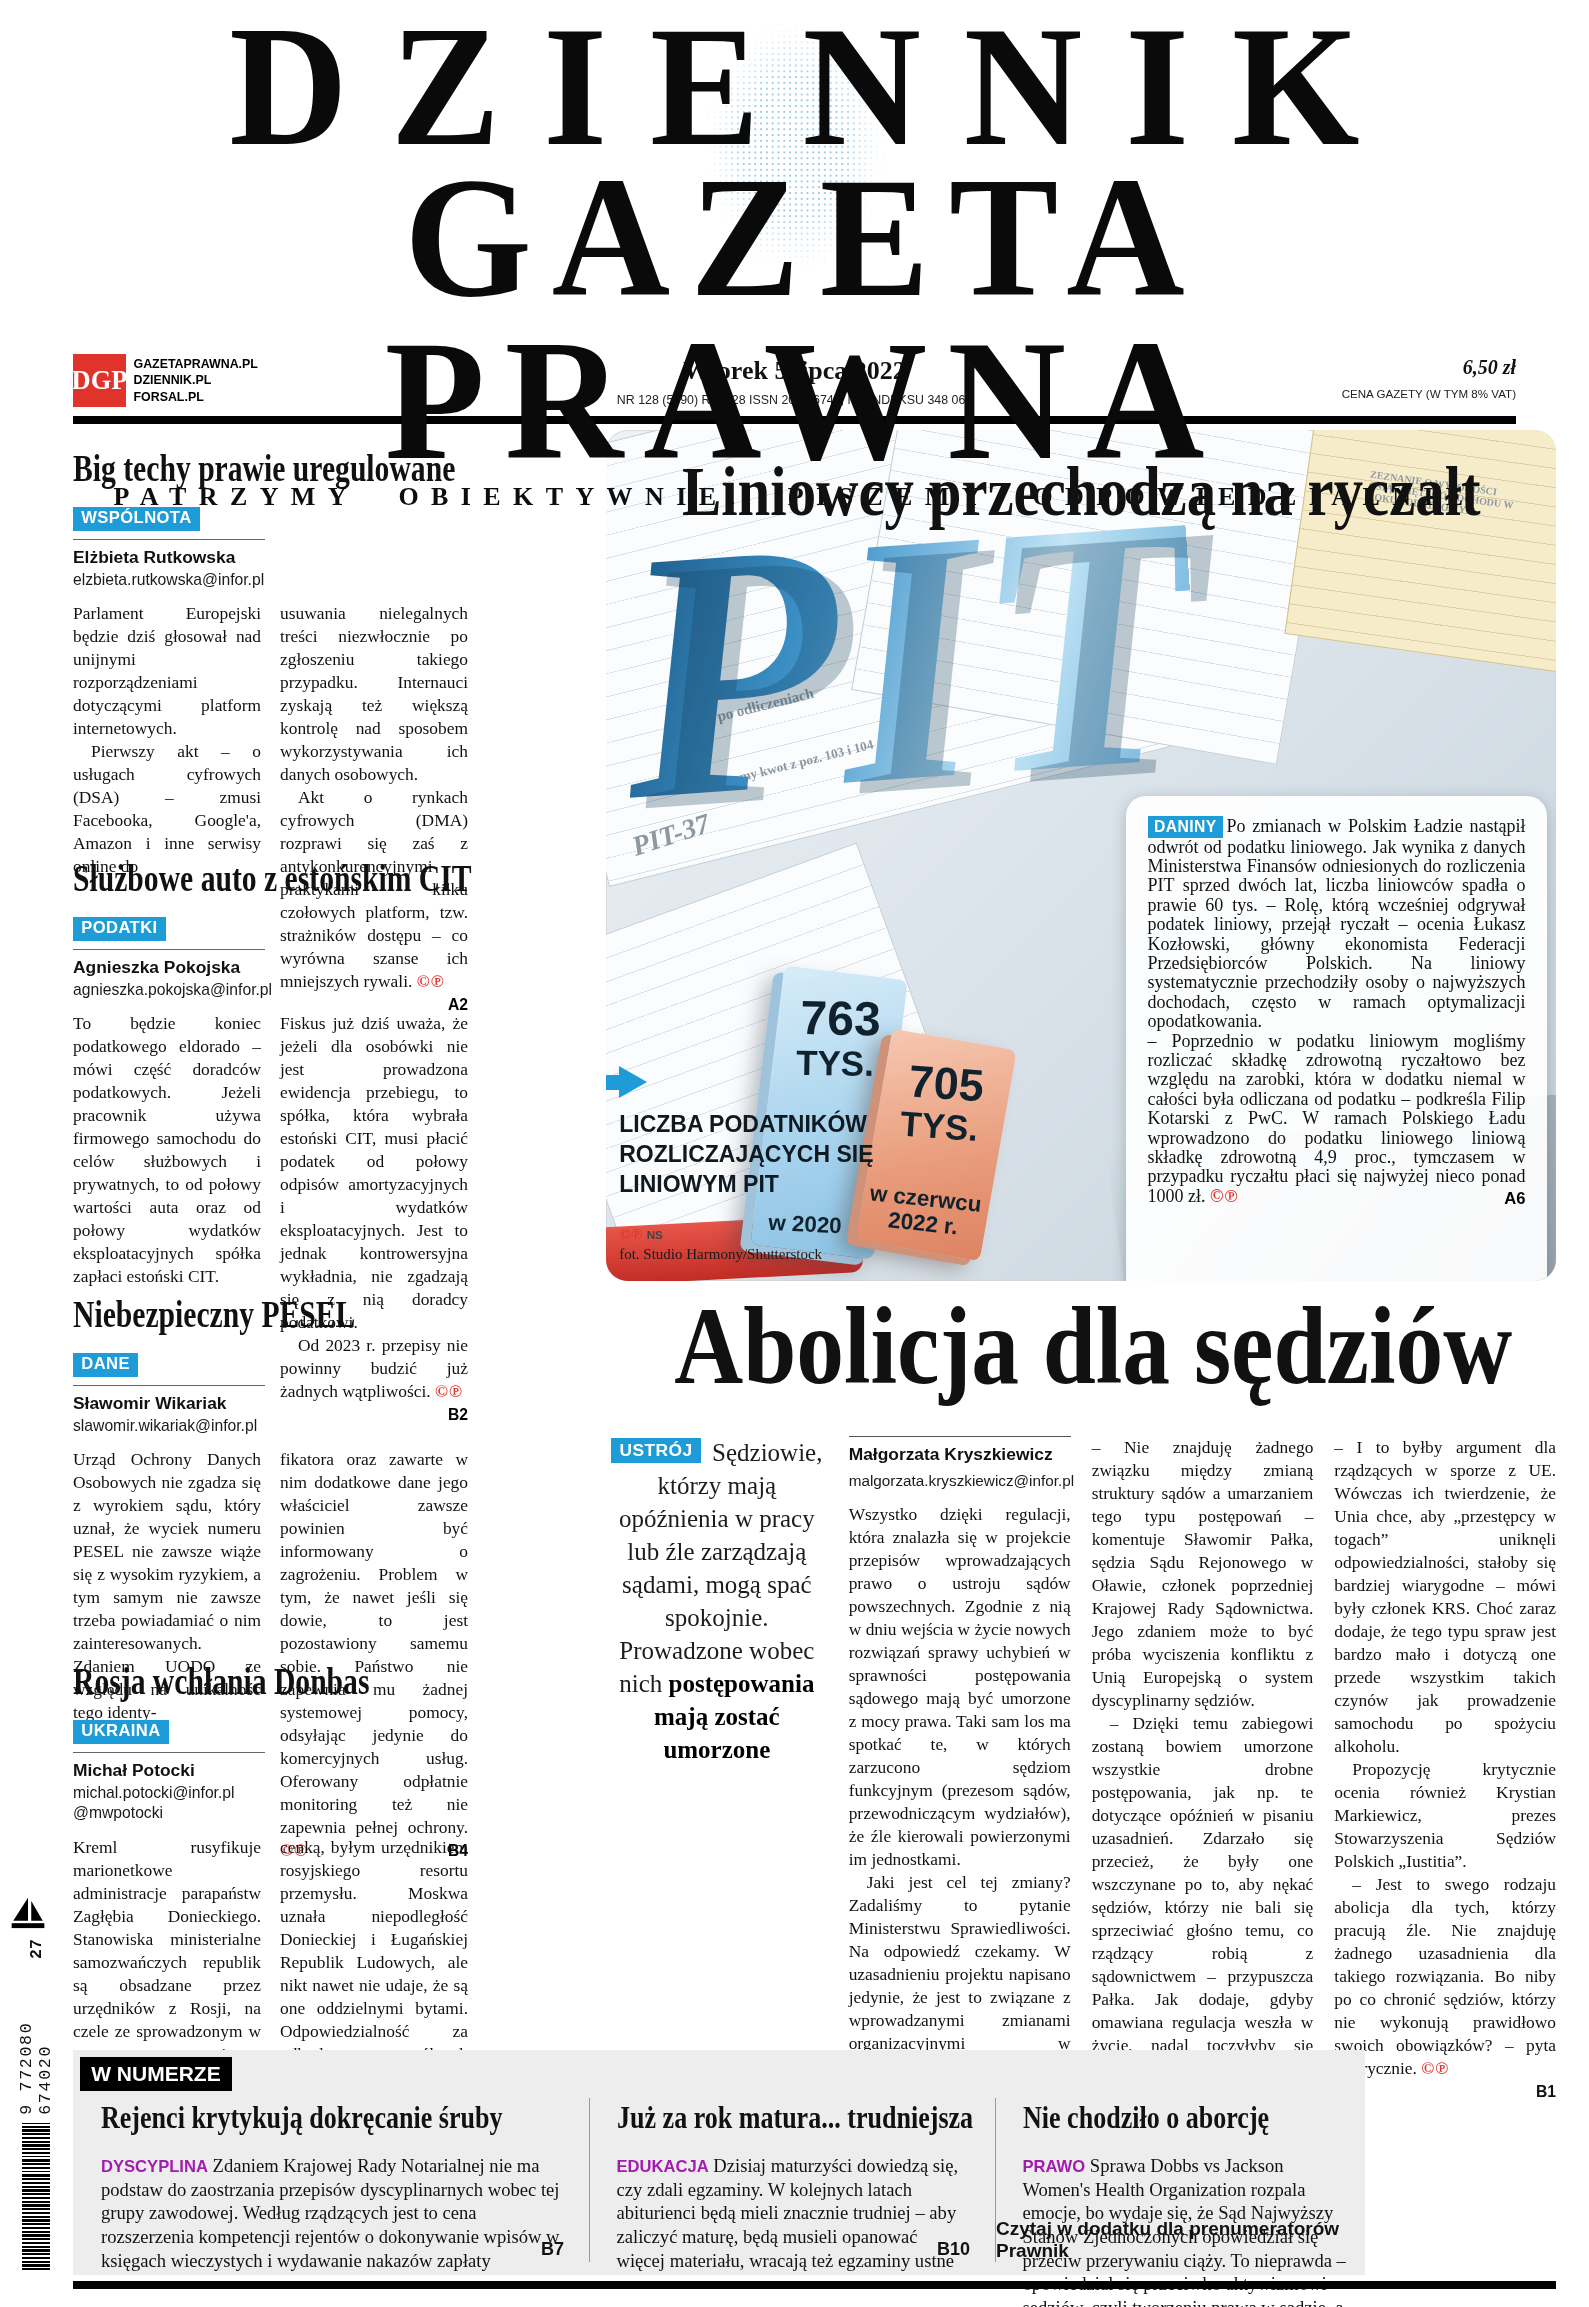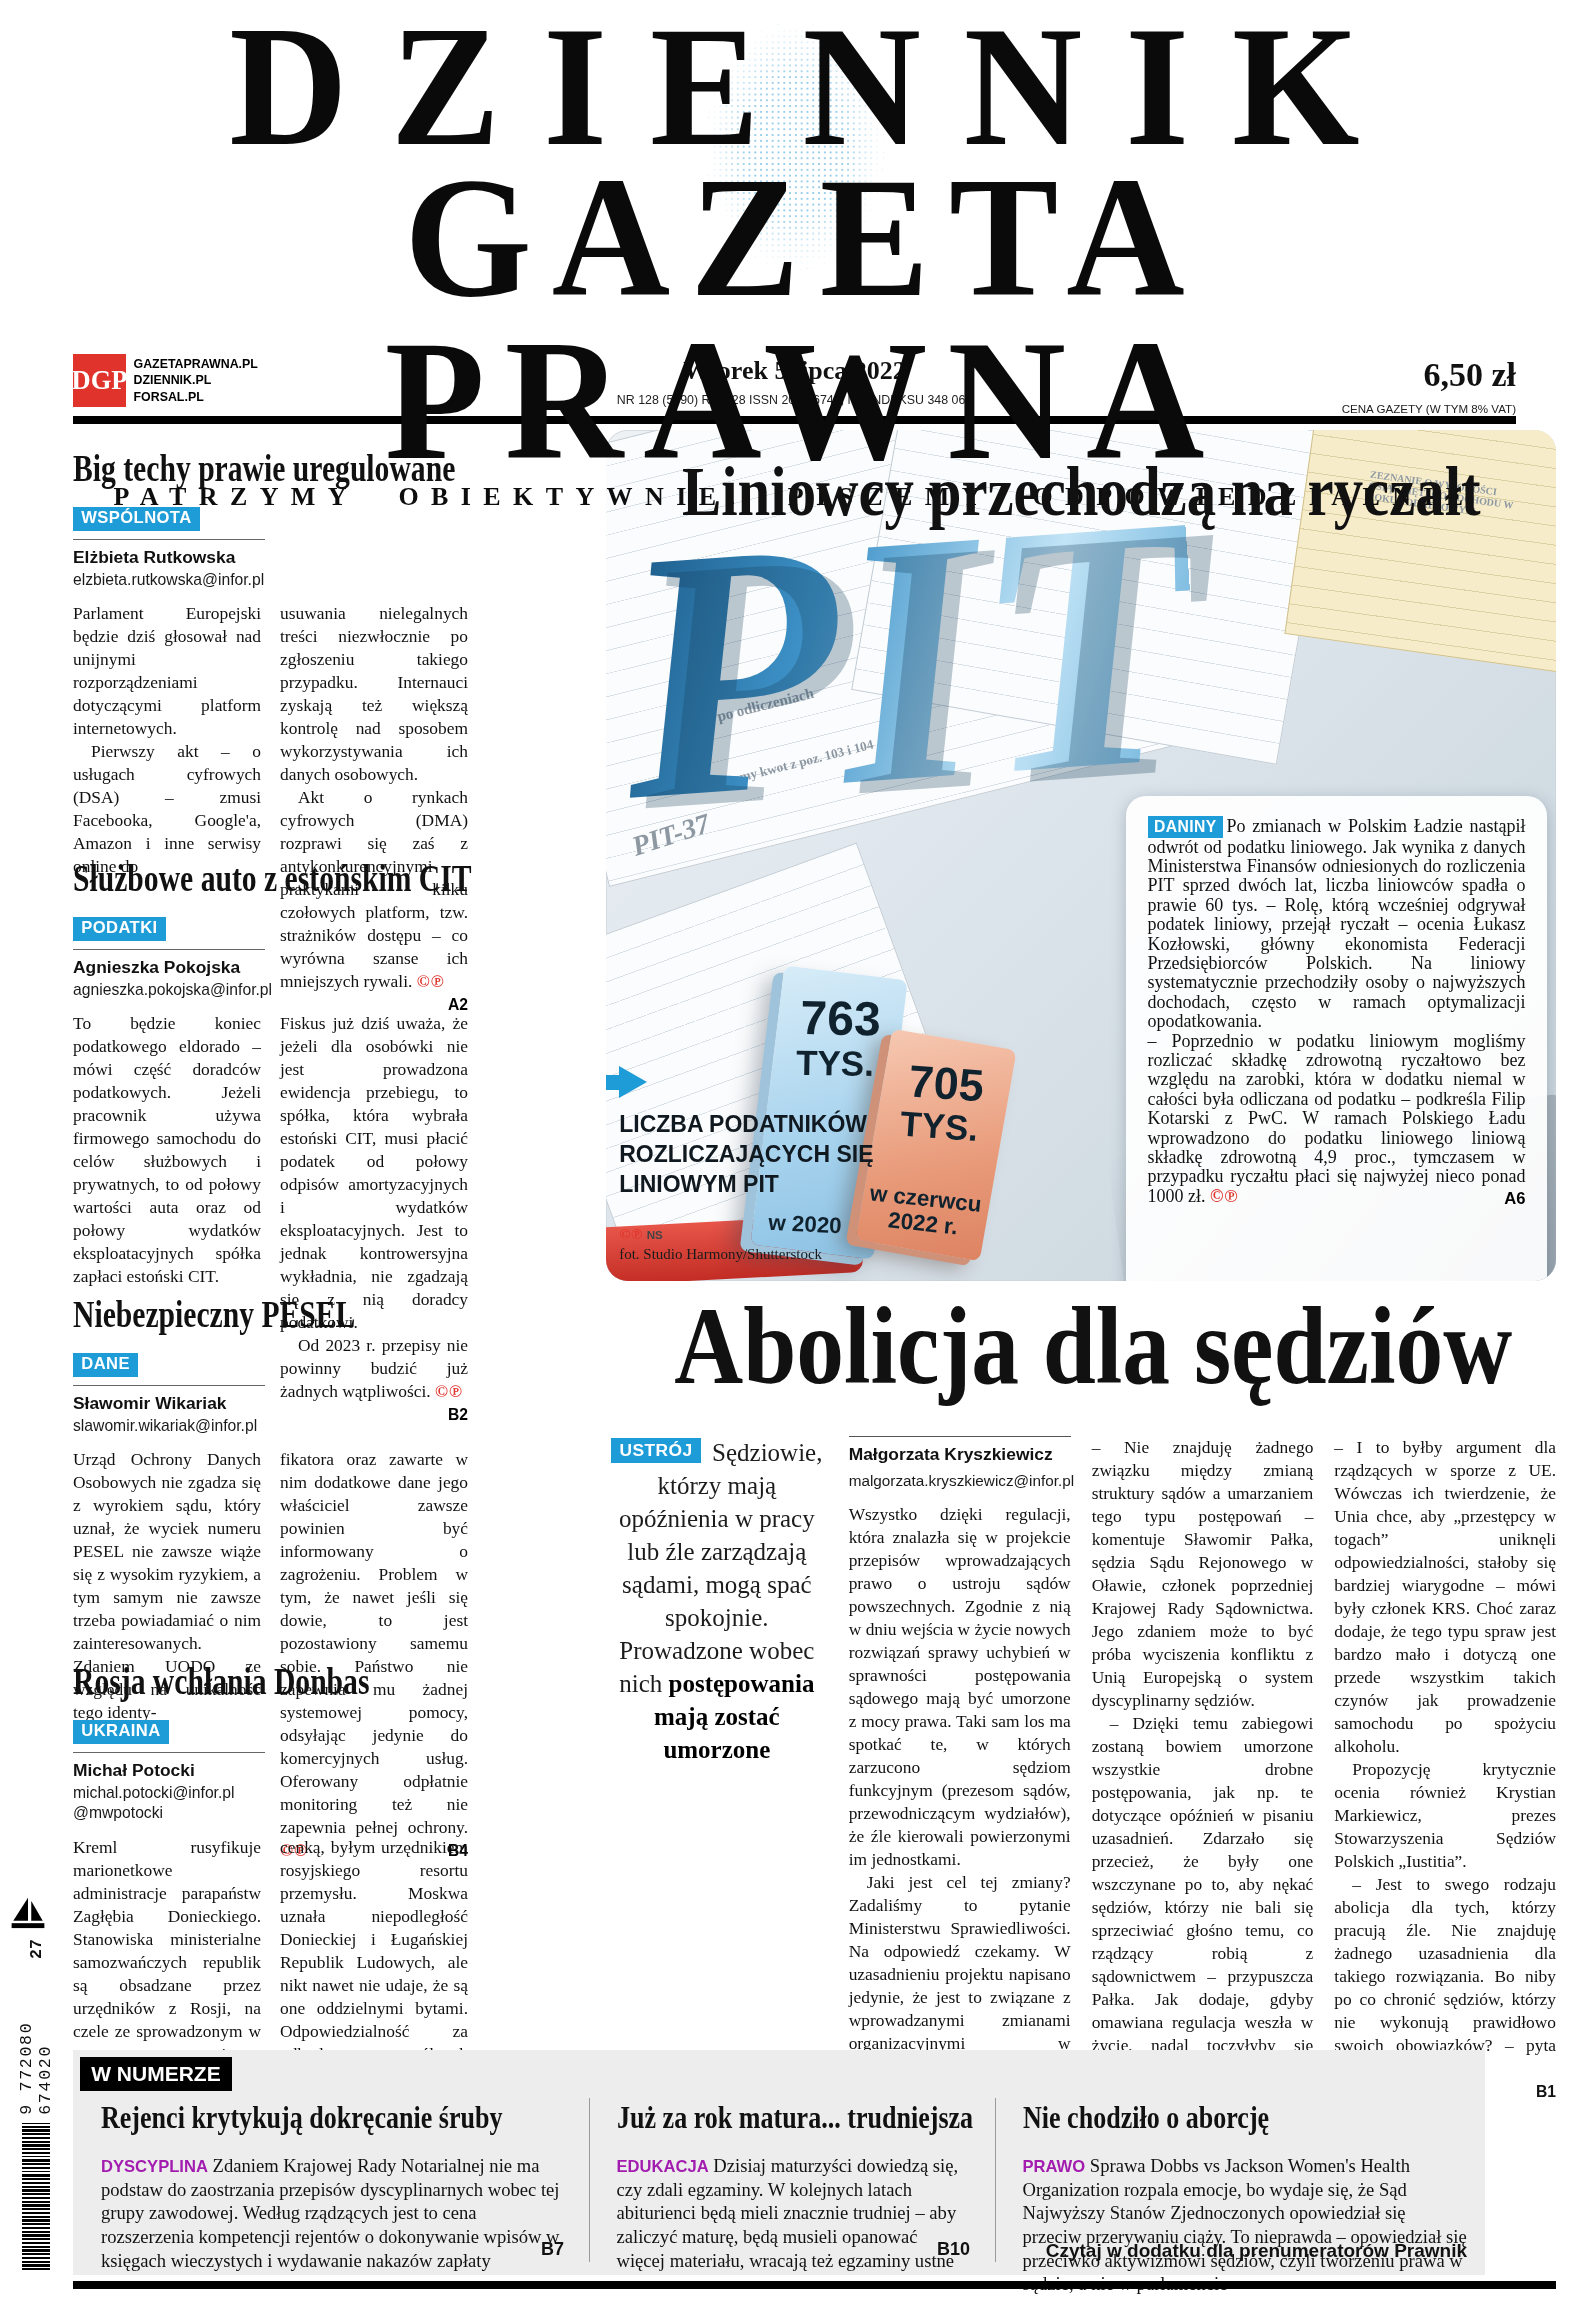--- a/index.html
+++ b/index.html
@@ -21,21 +21,21 @@
   .infobar{position:absolute;left:73px;right:73px;top:354px;height:60px;}
   .ib-left{position:absolute;left:0;top:0;display:flex;gap:7.5px;}
   .dgp{width:53px;height:53px;background:#e0332c;color:#fff;display:flex;align-items:center;justify-content:center;
        font-weight:bold;font-size:26.5px;font-family:"Liberation Serif",serif;}
   .sites{display:flex;flex-direction:column;justify-content:space-between;padding:1.7px 0;}
   .sites span{font-family:"Liberation Sans",sans-serif;font-weight:bold;font-size:12.4px;line-height:16.6px;color:#000;}
   .ib-center{position:absolute;left:50%;top:1.7px;transform:translateX(-50%);text-align:center;white-space:nowrap;}
   .ib-date{font-weight:bold;font-size:26px;}
   .ib-issue{font-family:"Liberation Sans",sans-serif;font-size:12.4px;color:#222;margin-top:7.5px;}
   .ib-right{position:absolute;right:0;top:1.7px;text-align:right;white-space:nowrap;}
-  .ib-price{font-weight:bold;font-size:34px;}
+  .ib-price{font-weight:bold;font-size:20px;font-style:italic;}
   .ib-pricenote{font-family:"Liberation Sans",sans-serif;font-size:11.6px;color:#222;margin-top:8.3px;}
   .toprule{position:absolute;left:73px;right:73px;top:416px;height:7.5px;background:#000;}
   
   .lart{position:absolute;left:73px;width:395px;}
   .lart h2{margin:0;font-size:38px;line-height:43px;font-weight:bold;white-space:pre-line;}
   .hcond{display:inline-block;transform:scaleX(.78);transform-origin:left top;white-space:nowrap;}
   .kick{display:inline-block;background:#1e9cd8;color:#fff;font-family:"Liberation Sans",sans-serif;
         font-weight:bold;font-size:16.6px;line-height:16.6px;padding:3.3px 8.3px 4.1px;letter-spacing:0.4px;}
   .krule{width:192px;border-bottom:1.7px solid #666;margin:8.3px 0 7.5px;}
   .author{font-family:"Liberation Sans",sans-serif;font-weight:bold;font-size:17.4px;}
@@ -102,21 +102,21 @@
   .acol p{margin:0;}
   .acol p + p{text-indent:18px;margin-top:0;}
   .alead{font-size:25px;line-height:33px;text-align:center;color:#1c1c1c;}
   .alead .kick{font-size:17.4px;line-height:17.4px;vertical-align:5px;margin-right:5px;}
   .alead b{color:#000;}
   .acol .arule{border-top:1.7px solid #555;margin-bottom:6.6px;width:100%;}
   .acol .author{font-size:17.4px;}
   .acol .email{font-size:15.3px;margin-bottom:11.6px;}
   .bpg{display:block;text-align:right;font-family:"Liberation Sans",sans-serif;font-weight:bold;font-size:15.7px;}
   
-  .strip{position:absolute;left:73px;top:2050px;width:1412px;height:225px;background:#ededed;}
+  .strip{position:absolute;left:73px;top:2050px;width:1292px;height:225px;background:#ededed;}
   .wn-label{position:absolute;left:6.6px;top:6.6px;background:#000;color:#fff;
             font-family:"Liberation Sans",sans-serif;font-weight:bold;font-size:21px;padding:5px 11.6px;}
   .teasers{position:absolute;left:28px;right:18px;top:48px;bottom:13.2px;display:flex;}
   .tz{position:relative;padding-right:25px;box-sizing:border-box;}
   .tz + .tz{border-left:0.8px solid #9a9a9a;padding-left:26.5px;}
   .tz h3{margin:3.3px 0 20px;font-size:31px;line-height:33px;font-weight:bold;white-space:nowrap;}
   .tz h3 .hcond{transform:scaleX(.84);}
   .tz p{margin:0;font-size:18.6px;line-height:23.6px;text-align:left;}
   .tz .kick{background:none;color:#a21caf;padding:0;font-size:16.6px;letter-spacing:0;}
   .tz .pgabs{position:absolute;right:25px;bottom:1.7px;font-family:"Liberation Sans",sans-serif;font-weight:bold;font-size:18px;}

